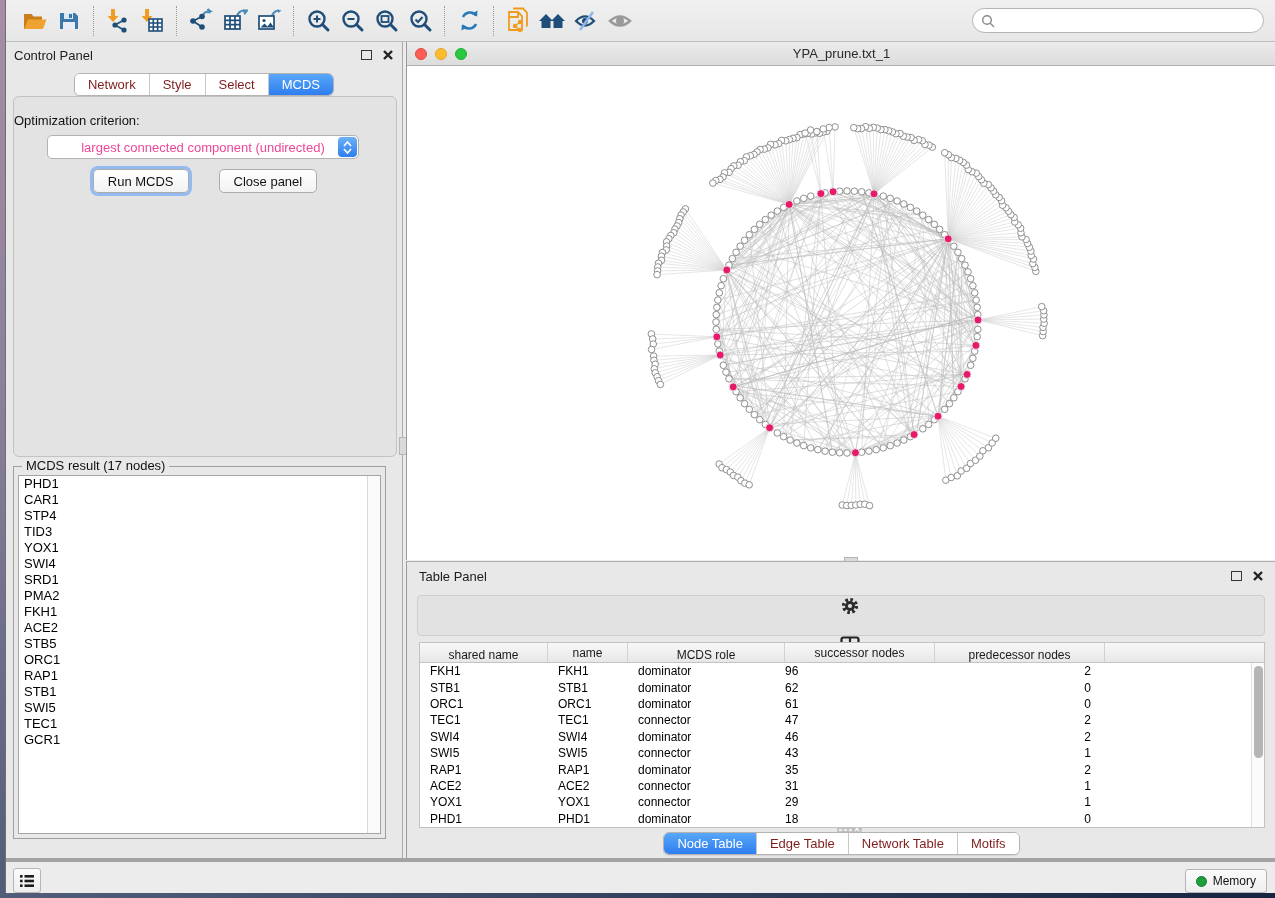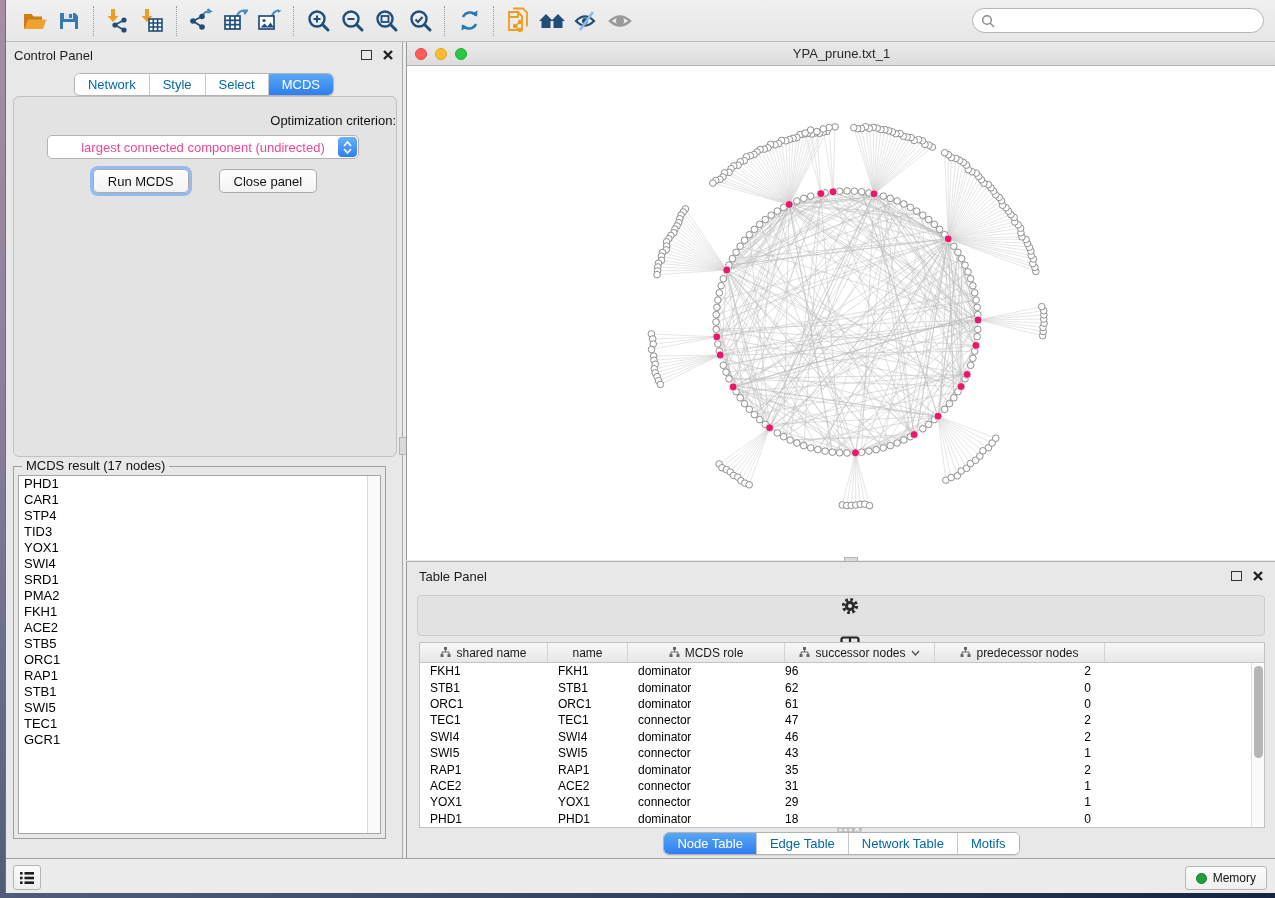--- a/index.html
+++ b/index.html
@@ -24,28 +24,28 @@
   .cpanel { position:absolute; left:0; top:42px; width:397px; height:816px;
     background:#e8e8e8; border-right:1px solid #a9a9a9; }
   .panel-title-row { height:26px; display:flex; align-items:center; padding:0 8px; }
   .panel-title { font-size:13px; color:#1c1c1c; }
   .win-ctrls { margin-left:auto; display:flex; align-items:center; gap:10px; }
   .float-ic { width:11px; height:10px; border:1.6px solid #333; display:inline-block; }
   .close-ic { width:12px; height:12px; display:inline-block; }
 
   .seg { display:inline-flex; border:1px solid #b3b3b3; border-radius:6px; background:#fff; overflow:hidden;
     box-shadow:0 1px 1px rgba(0,0,0,.08); }
-  .seg-item { padding:3px 13px; font-size:13px; color:#0369a1; border-left:1px solid #c9c9c9; background:#fff; cursor:default; }
+  .seg-item { padding:3px 13px; font-size:13px; color:#7f1d1d; border-left:1px solid #c9c9c9; background:#fff; cursor:default; }
   .seg-item:first-child { border-left:none; }
   .seg-item.sel { background:linear-gradient(#58a7f8,#2e7ef0); color:#fff; }
   .cp-tabs { position:absolute; left:0; top:31px; width:100%; text-align:center; }
 
   .cp-box { position:absolute; left:7px; top:54px; width:384px; height:361px;
     background:#e3e3e3; border:1px solid #c2c2c2; border-radius:6px; }
-  .opt-label { text-align:right; margin-top:16px; font-size:13px; color:#111; }
+  .opt-label { text-align:left; margin-top:16px; font-size:13px; color:#111; }
   .dropdown { position:absolute; left:33px; top:38px; width:312px; height:24px; background:#fff;
     border:1px solid #b3b3b3; border-radius:5px; font-size:13px; color:#ec4899;
     display:flex; align-items:center; justify-content:center; }
   .dd-step { position:absolute; right:1px; top:1px; width:19px; height:20px; border-radius:4px;
     background:linear-gradient(#6cb1f9,#2d7ef0); display:flex; flex-direction:column;
     align-items:center; justify-content:center; gap:1px; }
   .btn { background:linear-gradient(#ffffff,#f2f2f2); border:1px solid #ababab; border-radius:5px;
     font-size:13px; color:#111; padding:3px 14px; height:24px; }
   .btn.focusring { box-shadow:0 0 0 3px rgba(106,165,250,.65); }
   .btn-row { position:absolute; left:0; top:72px; width:100%; display:flex; justify-content:center; gap:30px; }
@@ -81,36 +81,36 @@
   .tp-toolbar { position:absolute; left:10px; top:33px; width:848px; height:41px;
     background:#e2e2e2; border:1px solid #cdcdcd; border-radius:4px;
     display:flex; align-items:center; gap:20px; padding-left:18px;flex-direction:column; }
   .tp-tool { display:flex; align-items:center; justify-content:center; }
 
   .ntable { position:absolute; left:12px; top:80px; width:846px; height:186px; background:#fff;
     border:1px solid #c2c2c2; }
   .thead { display:flex; height:20px; background:linear-gradient(#f8f8f8,#e7e7e7);
     border-bottom:1px solid #c4c4c4; }
   .th { display:flex; align-items:center; justify-content:center; gap:5px;
-    font-size:12px; color:#1a1a1a; border-right:1px solid #d2d2d2; }
+    font-size:12px; color:#1a1a1a; border-right:1px solid #d2d2d2;flex-direction:column; }
   .c1{width:128px;} .c2{width:80px;} .c3{width:157px;} .c4{width:150px;} .c5{width:170px;} .c6{flex:1; border-right:none;}
   .tbody { position:absolute; left:0; top:20px; right:13px; bottom:0; overflow:hidden; }
   .trow { display:flex; height:16.4px; align-items:center; }
   .td { font-size:12px; color:#000; }
   .td.c1,.td.c2,.td.c3 { padding-left:10px; }
   .td.c4 { text-align:left; padding-right:16px; }
   .td.c5 { text-align:right; padding-right:14px; }
   .vscroll { position:absolute; right:0; top:20px; bottom:0; width:13px; background:#fbfbfb; border-left:1px solid #e0e0e0; }
   .vthumb { position:absolute; left:1.5px; top:3px; width:9px; height:92px; background:#b5b5b5; border-radius:5px; }
 
   .tp-tabs { position:absolute; left:0; bottom:3px; width:100%; text-align:center; }
 
   
   .statusbar { position:absolute; left:0; top:858px; width:1270px; height:35px;
-    background:#ececec; border-top:1px solid #a3a3a3; }
+    background:#ececec; border-top:4px solid #a3a3a3; }
   .sb-left-btn { position:absolute; left:7px; top:6px; width:28px; height:25px;
     background:linear-gradient(#fbfbfb,#eee); border:1px solid #b5b5b5; border-radius:3px;
     display:flex; align-items:center; justify-content:center; }
   .memory-btn { position:absolute; right:9px; top:7px; height:24px;
     background:linear-gradient(#fbfbfb,#efefef); border:1px solid #b5b5b5; border-radius:3px;
     display:flex; align-items:center; gap:6px; padding:0 10px; font-size:12px; color:#111; }
   .mem-dot { width:11px; height:11px; border-radius:50%; background:#1da03c; border:1px solid #157a2d; }
 
   .fx-label { font-family:"Liberation Serif", serif; font-style:italic; font-size:17px; color:#a7a7a7; }
 </style>

